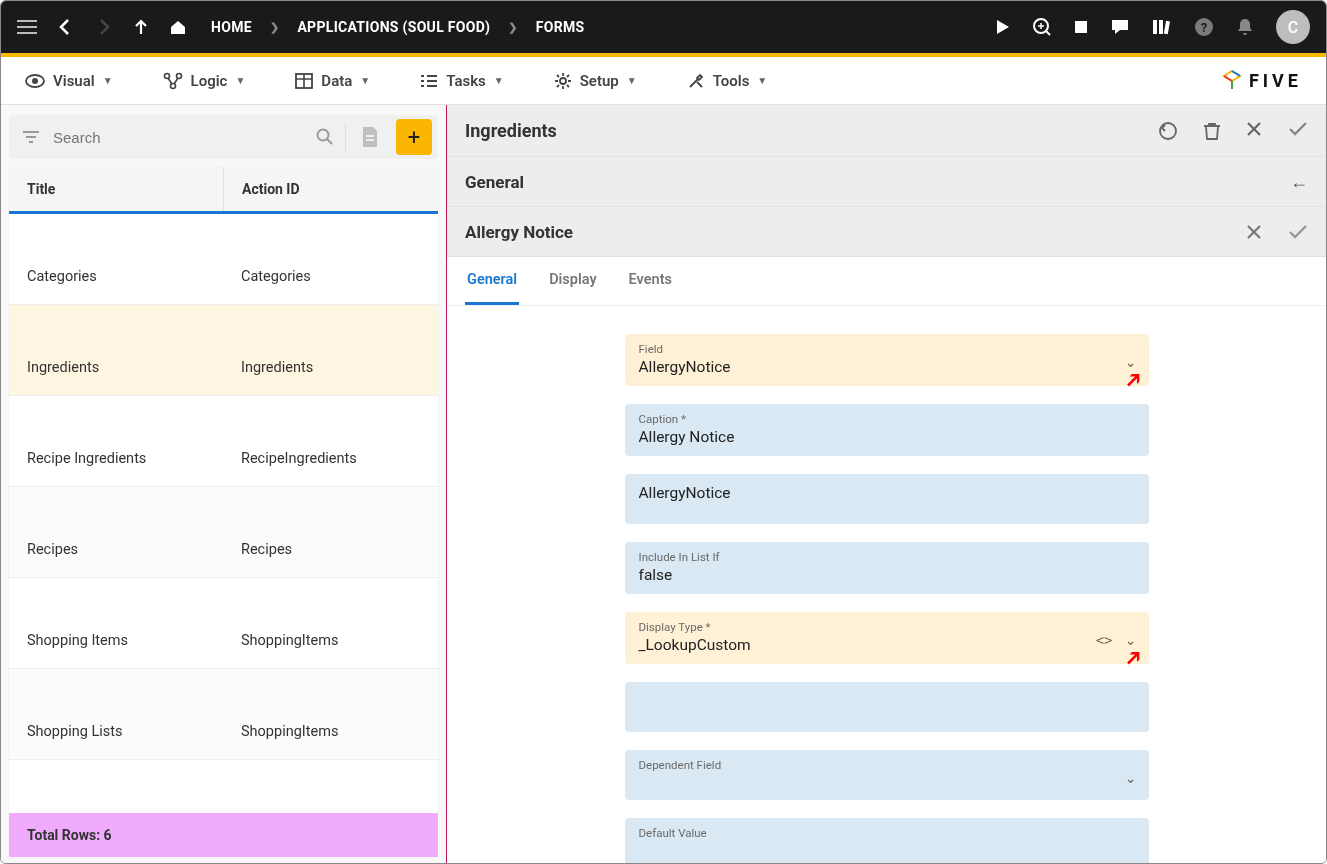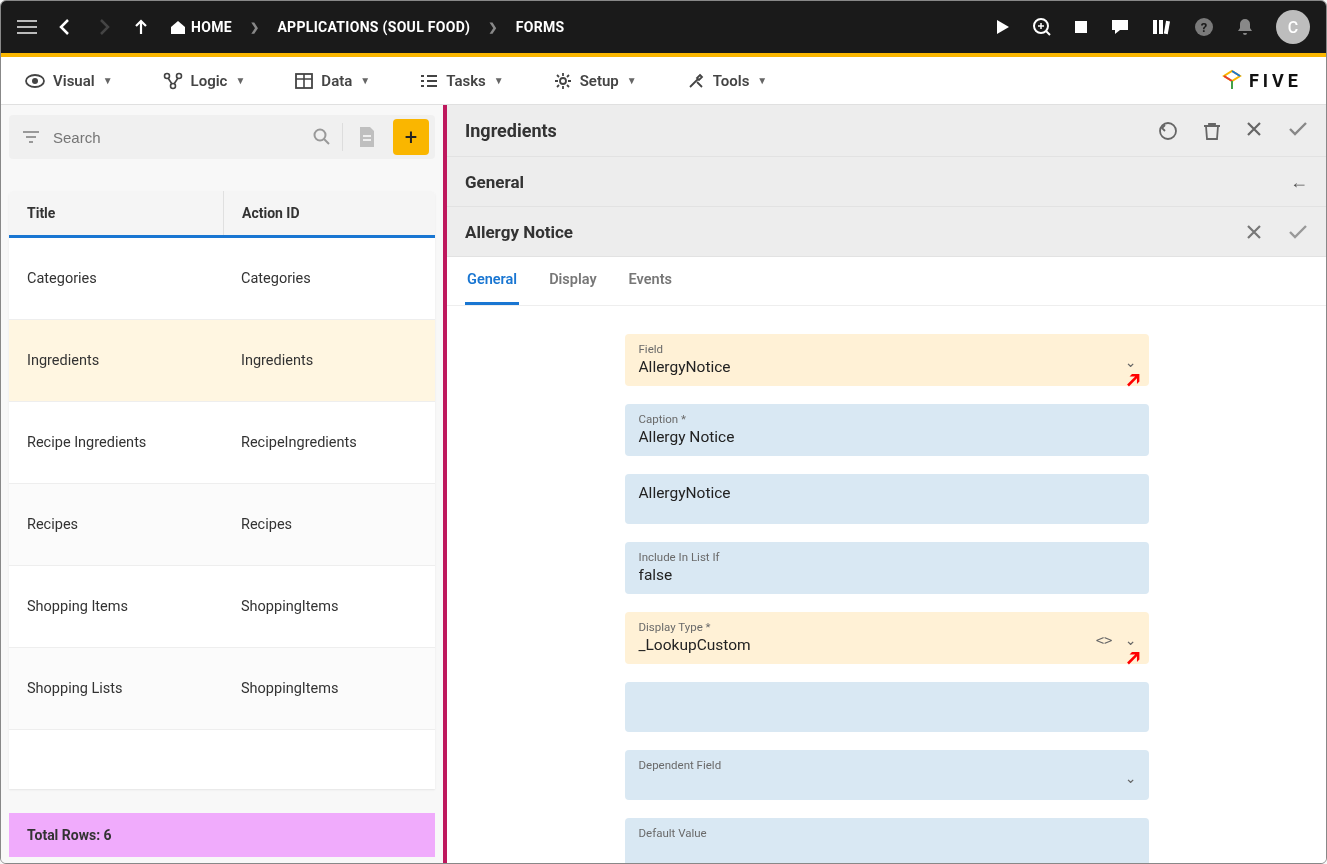--- a/index.html
+++ b/index.html
@@ -5,47 +5,47 @@
   * { box-sizing: border-box; margin: 0; padding: 0; }
   body { font-family: -apple-system, BlinkMacSystemFont, Roboto, Arial, sans-serif; background: #f7f7f7; width:1327px; height:864px; overflow:hidden; border:1px solid #888; border-radius:6px; }
   
   .topbar { background:#1a1a1a; height:56px; display:flex; align-items:center; padding:0 16px; border-bottom:4px solid #fab600; }
   .tb-left { display:flex; align-items:center; gap:20px; }
   .tb-right { margin-left:auto; display:flex; align-items:center; gap:22px; }
   .tb-icon { color:#fff; cursor:pointer; display:flex; align-items:center; }
   .tb-icon.dim { color:#555; }
   .breadcrumb { display:flex; align-items:center; gap:18px; color:#fff; font-size:14px; font-weight:700; letter-spacing:0.3px; }
   .breadcrumb .chev { color:#888; font-size:11px; }
-  .breadcrumb-item { display:flex; align-items:center; gap:4px; cursor:pointer; }
+  .breadcrumb-item { display:flex; align-items:center; gap:24px; cursor:pointer; }
   .avatar { width:34px; height:34px; border-radius:50%; background:#bdbdbd; color:#fff; display:flex; align-items:center; justify-content:center; font-weight:500; font-size:16px; }
 
   .menubar { background:#fff; height:48px; display:flex; align-items:center; padding:0 24px; gap:50px; border-bottom:1px solid #e0e0e0; }
   .menu-item { display:flex; align-items:center; gap:8px; color:#444; font-size:15px; font-weight:600; cursor:pointer; }
   .menu-item .tri { font-size:10px; color:#666; }
   .brand { margin-left:auto; display:flex; align-items:center; gap:4px; font-weight:700; letter-spacing:4px; color:#111; font-size:18px; }
 
   .workspace { display:flex; height:758px; }
   
-  .left-pane { width:446px; background:#f8f8f8; border-right:4px solid #be185d; display:flex; flex-direction:column;gap:24px; }
+  .left-pane { width:446px; background:#f8f8f8; border-right:1px solid #be185d; display:flex; flex-direction:column; }
   .searchbar { display:flex; align-items:center; background:#f0f0f0; margin:10px 8px 8px 8px; border-radius:4px; height:44px; }
   .searchbar .filter-ic { width:44px; display:flex; justify-content:center; color:#888; }
   .searchbar input { flex:1; border:none; background:transparent; font-size:15px; color:#666; outline:none; }
   .searchbar .mag { width:40px; color:#888; display:flex; justify-content:center; }
   .searchbar .divider { width:1px; height:28px; background:#ddd; }
   .searchbar .doc-ic { width:48px; color:#aaa; display:flex; justify-content:center; font-size:20px; }
   .add-btn { width:36px; height:36px; background:#fab600; border-radius:4px; display:flex; align-items:center; justify-content:center; margin:0 6px 0 2px; color:#222; font-size:22px; cursor:pointer; }
 
   .gridbox { background:#fff; margin:0 8px; border-radius:4px 4px 0 0; box-shadow:0 1px 2px rgba(0,0,0,.08); flex:1; overflow:hidden; display:flex; flex-direction:column; }
   .grid-head { display:flex; background:#f5f5f5; border-bottom:3px solid #1976d2; }
   .grid-head .col { padding:14px 18px; font-weight:700; color:#333; font-size:14px; }
   .grid-head .col + .col { border-left:1px solid #e0e0e0; }
   .col-title { width:214px; }
   .col-action { flex:1; }
   .grid-row { display:flex; border-bottom:1px solid #eee; cursor:pointer; }
-  .grid-row .cell { padding:32px 18px; font-size:14.5px; color:#333; }
+  .grid-row .cell { padding:19px 18px; font-size:14.5px; color:#333;margin-top:35px; }
   .grid-row:nth-child(even){ background:#fbfbfb; }
   .grid-row.selected { background:#fff6e1; }
   .grid-row.selected .cell { color:#333; }
   .footer-row { margin:0 8px 6px 8px; background:#f0abfc; padding:14px 18px; font-weight:700; font-size:14px; color:#333; }
 
   .right-pane { flex:1; display:flex; flex-direction:column; background:#fff; }
   .panel-header { background:#ededed; height:52px; display:flex; align-items:center; padding:0 18px; border-bottom:1px solid #e2e2e2; }
   .panel-header .ttl { font-size:18px; font-weight:700; color:#333; }
   .panel-header .actions { margin-left:auto; display:flex; gap:26px; color:#555; }
   .panel-header .actions span { cursor:pointer; }

